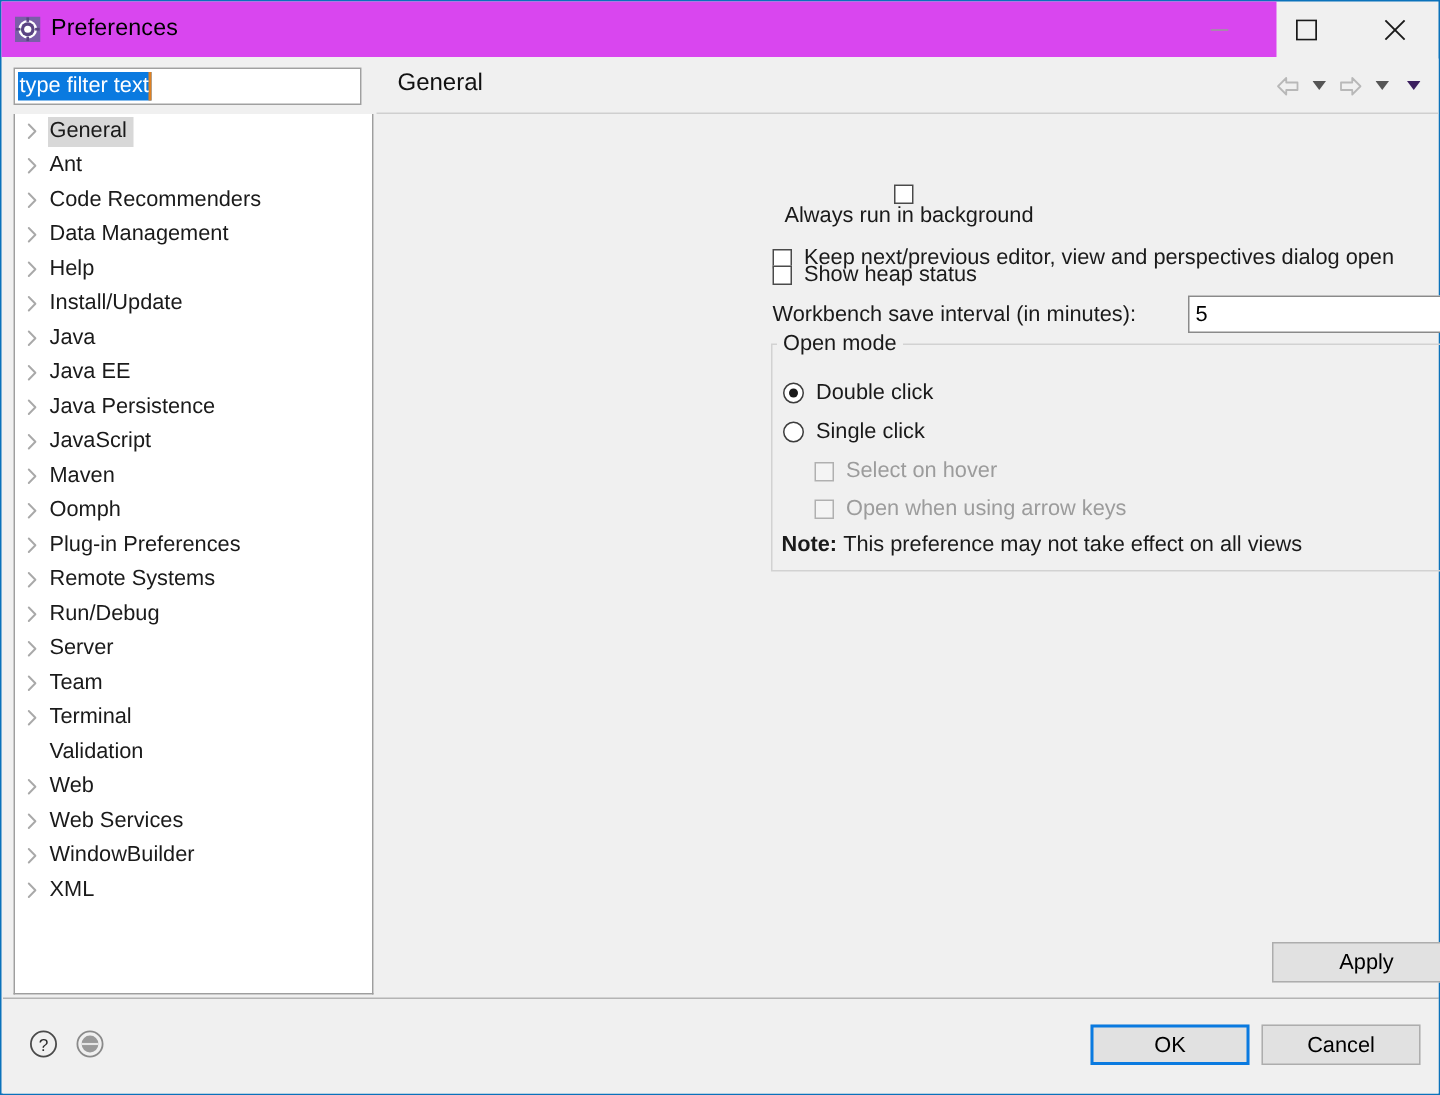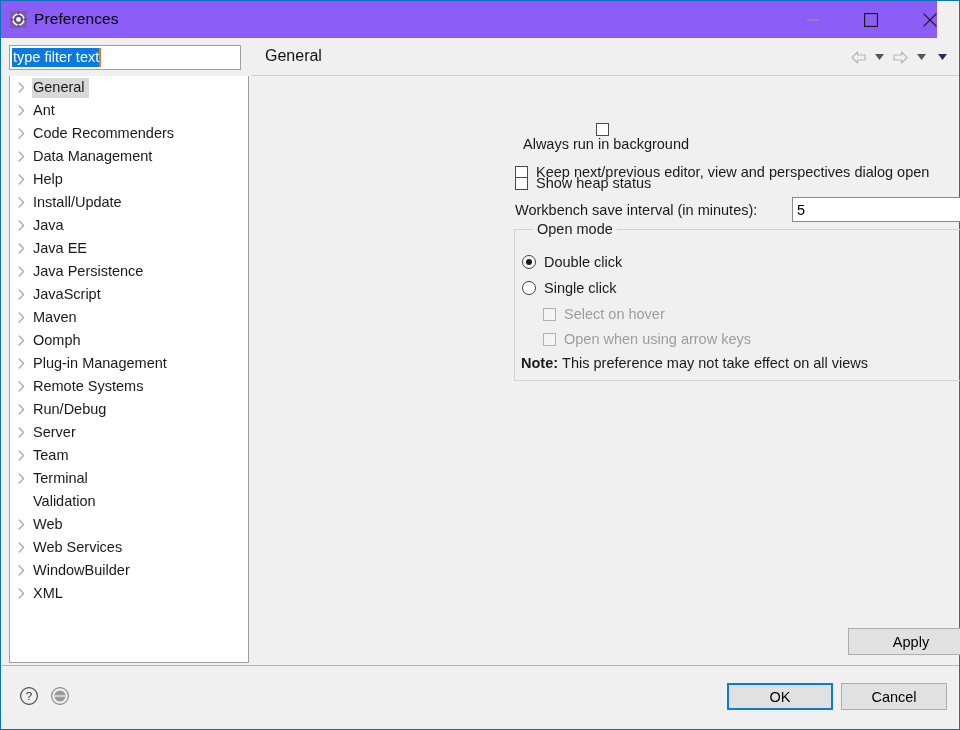--- a/index.html
+++ b/index.html
@@ -24,23 +24,23 @@
     height: 730px;
     box-sizing: border-box;
     border: 1px solid #0b72bb;
     background: #f0f0f0;
   }
 
   
   #titlebar {
     position: absolute;
     left: 0; top: 0;
-    width: 936px;
+    width: 850px;
     height: 37px;
-    background: #8b5cf6;
+    background: #d946ef;
   }
   #app-icon {
     position: absolute;
     left: 9px; top: 10px;
     width: 17px; height: 17px;
   }
   #title-text {
     position: absolute;
     left: 33px; top: 9px;
     font-size: 15.5px;
@@ -193,21 +193,21 @@
   
   #openmode {
     position: absolute;
     left: 263px; top: 190px;
     width: 690px; height: 152px;
     box-sizing: border-box;
     border: 1px solid #d2d2d2;
   }
   #openmode-legend {
     position: absolute;
-    left: 282px; top: 182px;
+    left: 267px; top: 182px;
     background: #f0f0f0;
     padding: 0 4px;
     font-size: 14.5px;
     color: #1a1a1a;
   }
   .radio-row {
     position: absolute;
     display: flex;
     align-items: center;
   }
@@ -418,21 +418,21 @@
           </svg>
         </span>
         <span class="tree-label">Oomph</span>
       </div>
       <div class="tree-row">
         <span class="tree-arrow">
           <svg width="7" height="11" viewBox="0 0 7 11">
             <path d="M1.2 1 L5.6 5.5 L1.2 10" fill="none" stroke="#a9a9a9" stroke-width="1.3" stroke-linecap="round" stroke-linejoin="round"></path>
           </svg>
         </span>
-        <span class="tree-label">Plug-in Management</span>
+        <span class="tree-label">Plug-in Preferences</span>
       </div>
       <div class="tree-row">
         <span class="tree-arrow">
           <svg width="7" height="11" viewBox="0 0 7 11">
             <path d="M1.2 1 L5.6 5.5 L1.2 10" fill="none" stroke="#a9a9a9" stroke-width="1.3" stroke-linecap="round" stroke-linejoin="round"></path>
           </svg>
         </span>
         <span class="tree-label">Remote Systems</span>
       </div>
       <div class="tree-row">

